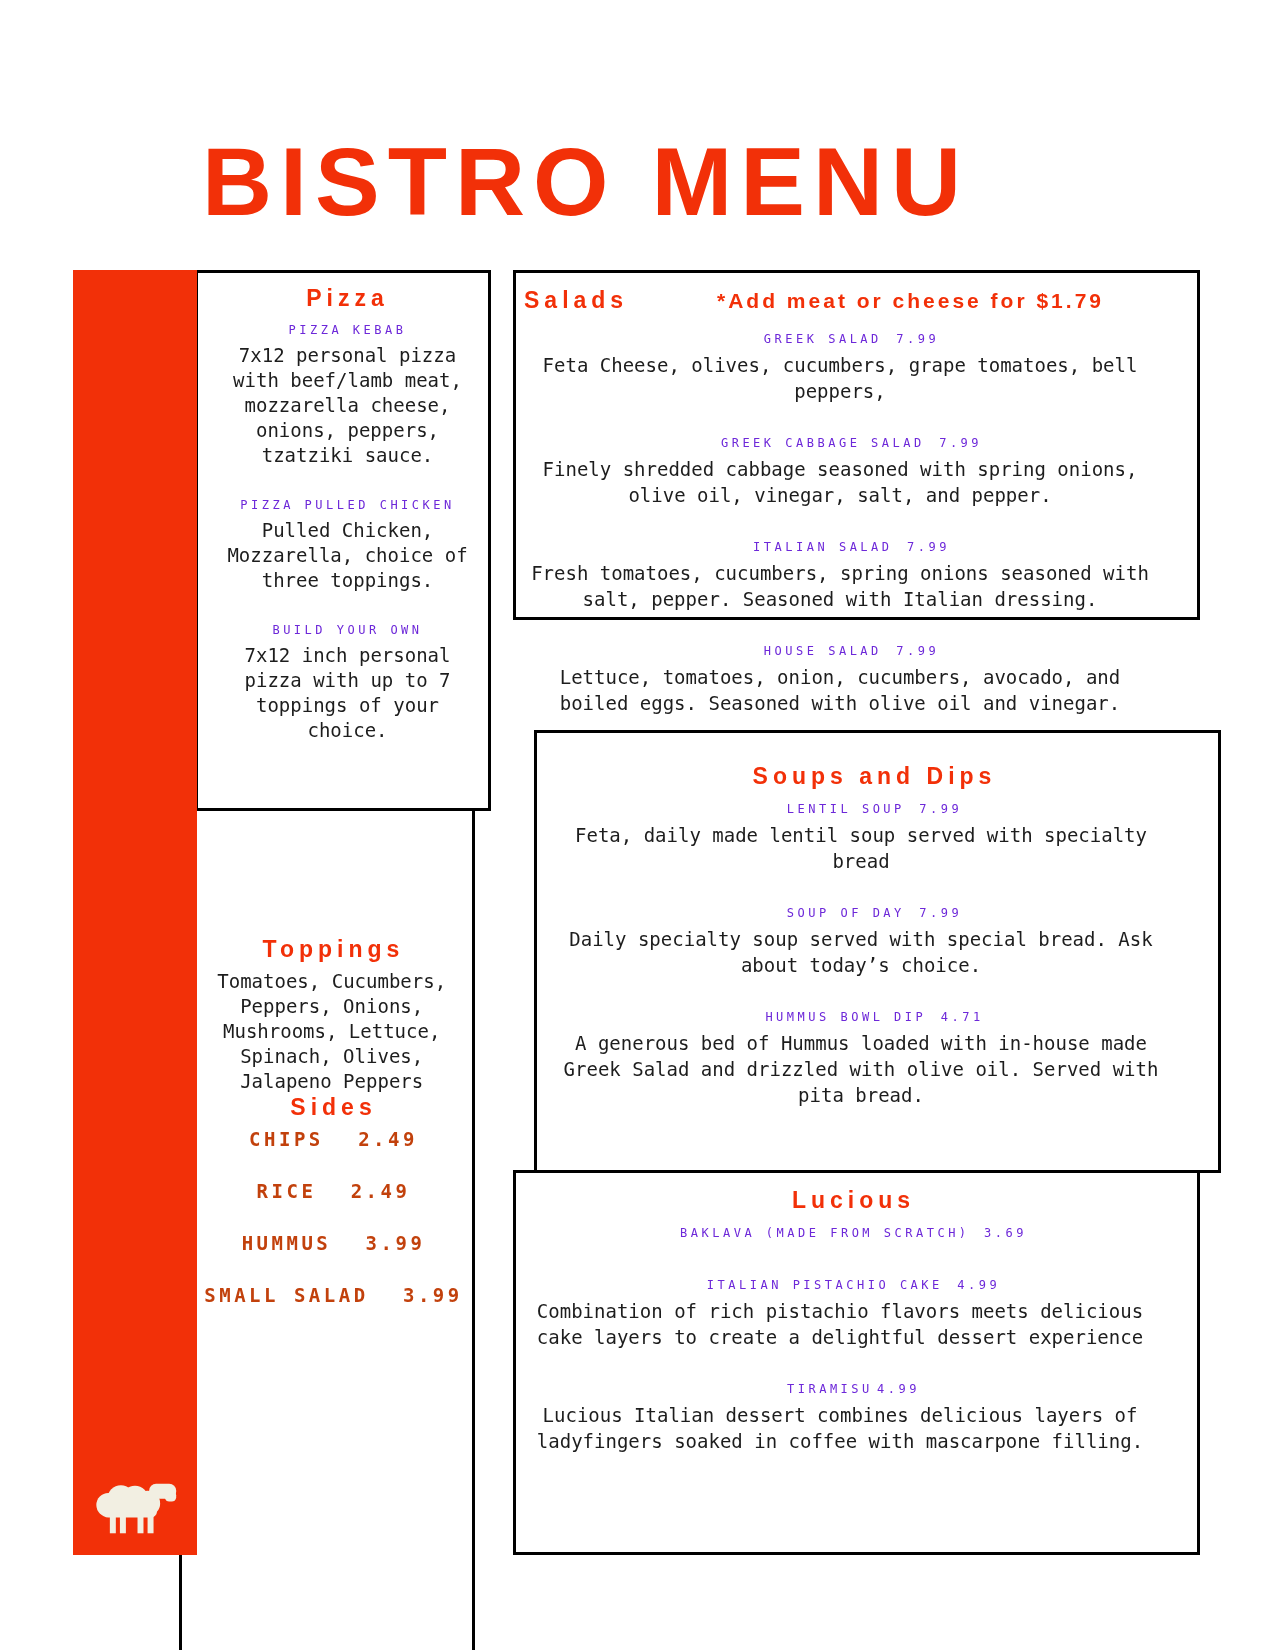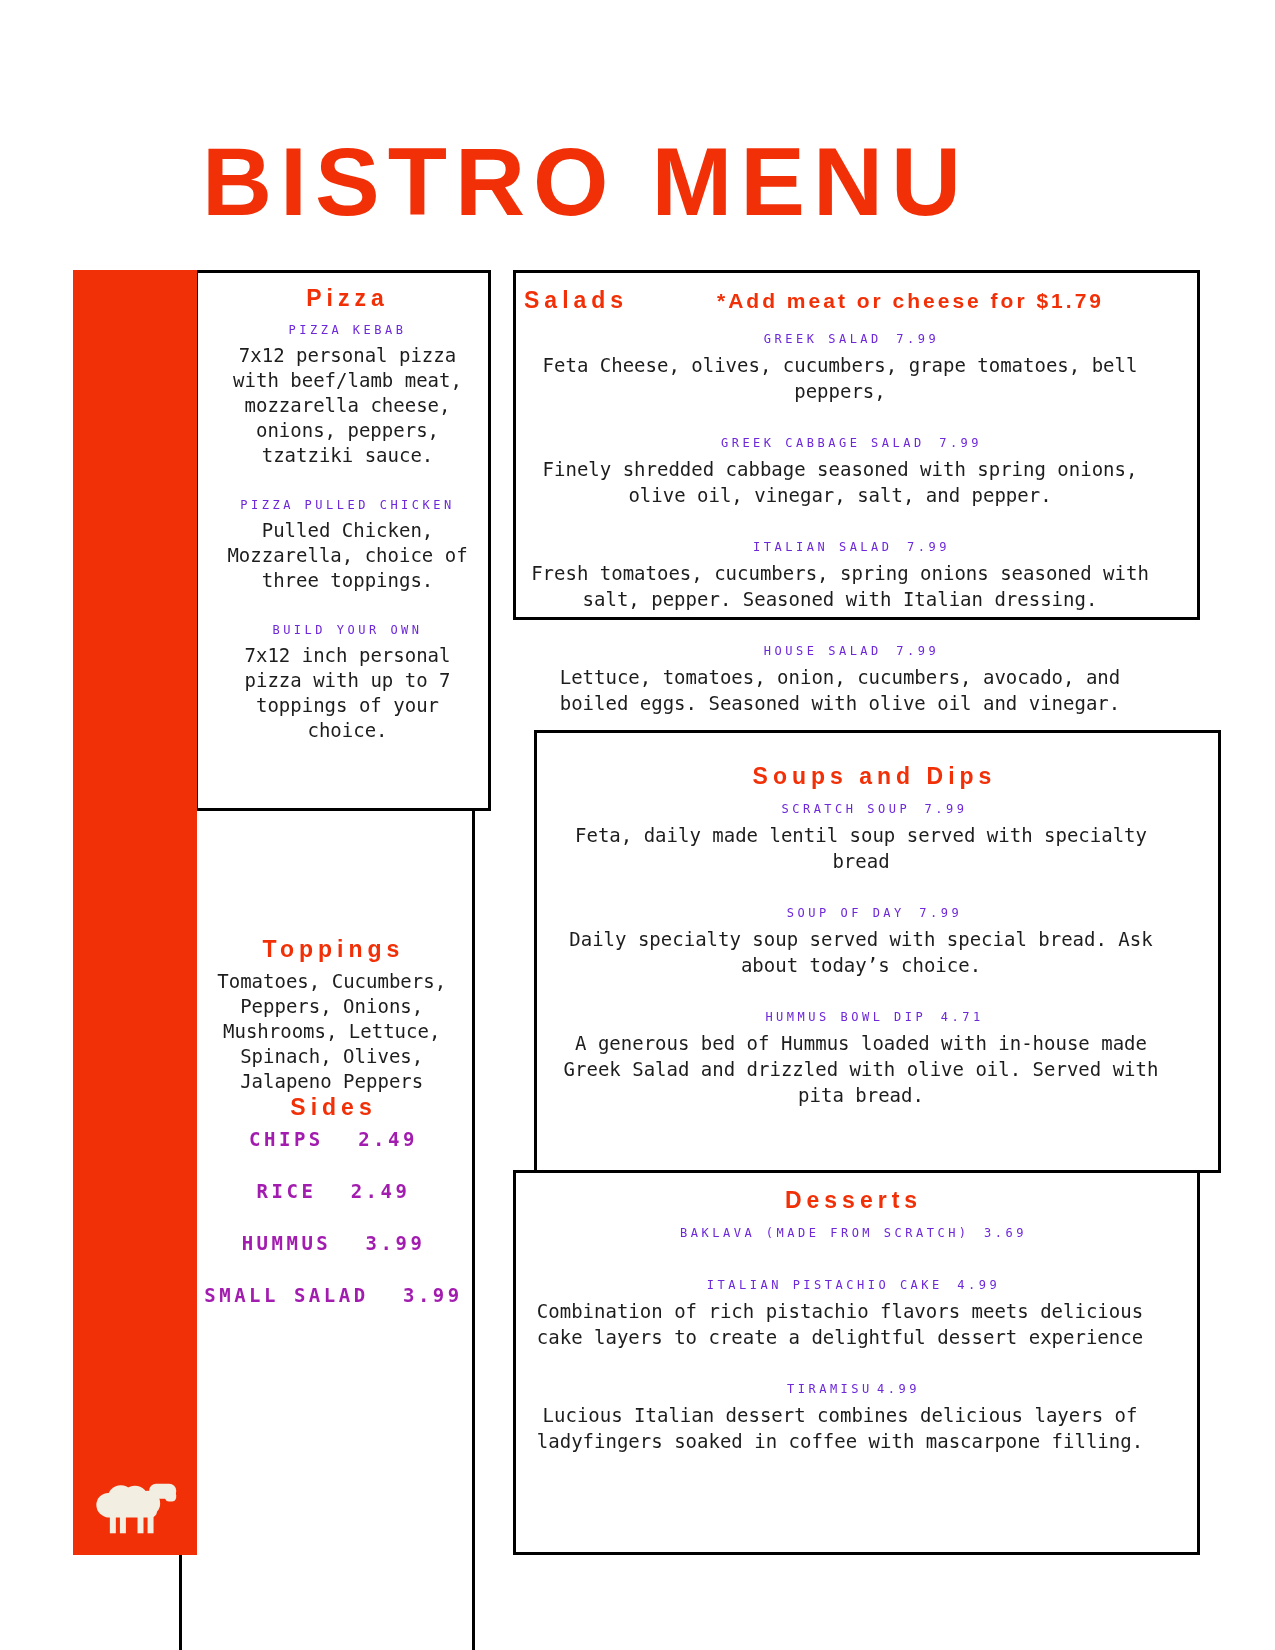--- a/index.html
+++ b/index.html
@@ -39,21 +39,21 @@
   .iname {
     font-weight:normal; font-size:12px; line-height:26px; letter-spacing:3.5px; color:#6d28d9;
   }
   .price { margin-left:2ch; }
   .price.tight { margin-left:0.6ch; }
   .idesc { font-size:19px; line-height:26px; max-width:632px; }
   .narrow .iname { line-height:25px; }
   .narrow .idesc { line-height:25px; max-width:22.5ch; }
   .narrow .item { margin-bottom:25px; }
   .sides-h { margin-top:34px; margin-bottom:36px; }
-  .side-item { font-weight:bold; font-size:19px; letter-spacing:3.5px; color:#a21caf;
+  .side-item { font-weight:bold; font-size:19px; letter-spacing:3.5px; color:#c2410c;
                line-height:25px; margin-bottom:27px; }
   .side-item .price { margin-left:3ch; }
 </style>
 </head>
 <body>
 
 <div class="page">
 
   <h1 class="title">BISTRO MENU</h1>
 
@@ -129,35 +129,35 @@
     </div>
     <div class="item">
       <div class="iname"><span>HOUSE SALAD</span><span class="price">7.99</span></div>
       <div class="idesc">Lettuce, tomatoes, onion, cucumbers, avocado, and boiled eggs. Seasoned with olive oil and vinegar.</div>
     </div>
   </section>
 
   <section class="box soups-box">
     <h2 class="red-h">Soups and Dips</h2>
     <div class="item">
-      <div class="iname"><span>SCRATCH SOUP</span><span class="price">7.99</span></div>
+      <div class="iname"><span>LENTIL SOUP</span><span class="price">7.99</span></div>
       <div class="idesc">Feta, daily made lentil soup served with specialty bread</div>
     </div>
     <div class="item">
       <div class="iname"><span>SOUP OF DAY</span><span class="price">7.99</span></div>
       <div class="idesc">Daily specialty soup served with special bread. Ask about today’s choice.</div>
     </div>
     <div class="item">
       <div class="iname"><span>HUMMUS BOWL DIP</span><span class="price">4.71</span></div>
       <div class="idesc">A generous bed of Hummus loaded with in-house made Greek Salad and drizzled with olive oil. Served with pita bread.</div>
     </div>
   </section>
 
   <section class="box desserts-box">
-    <h2 class="red-h">Desserts</h2>
+    <h2 class="red-h">Lucious</h2>
     <div class="item">
       <div class="iname"><span>BAKLAVA (MADE FROM SCRATCH)</span><span class="price">3.69</span></div>
     </div>
     <div class="item">
       <div class="iname"><span>ITALIAN PISTACHIO CAKE</span><span class="price">4.99</span></div>
       <div class="idesc">Combination of rich pistachio flavors meets delicious cake layers to create a delightful dessert experience</div>
     </div>
     <div class="item">
       <div class="iname"><span>TIRAMISU</span><span class="price tight">4.99</span></div>
       <div class="idesc">Lucious Italian dessert combines delicious layers of ladyfingers soaked in coffee with mascarpone filling.</div>

